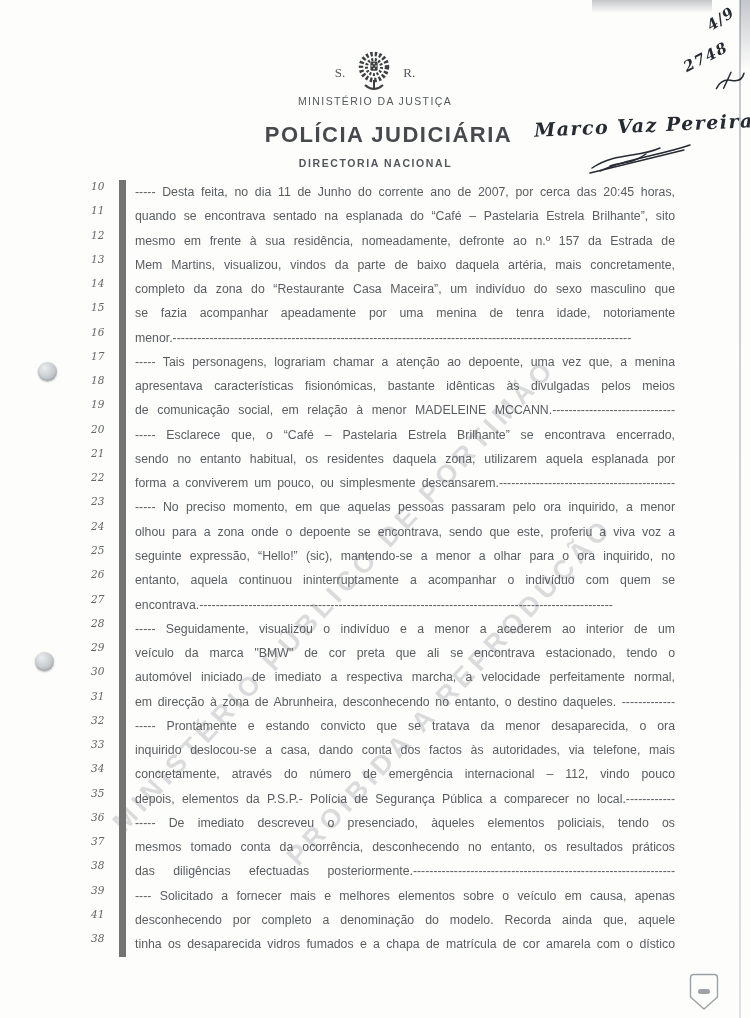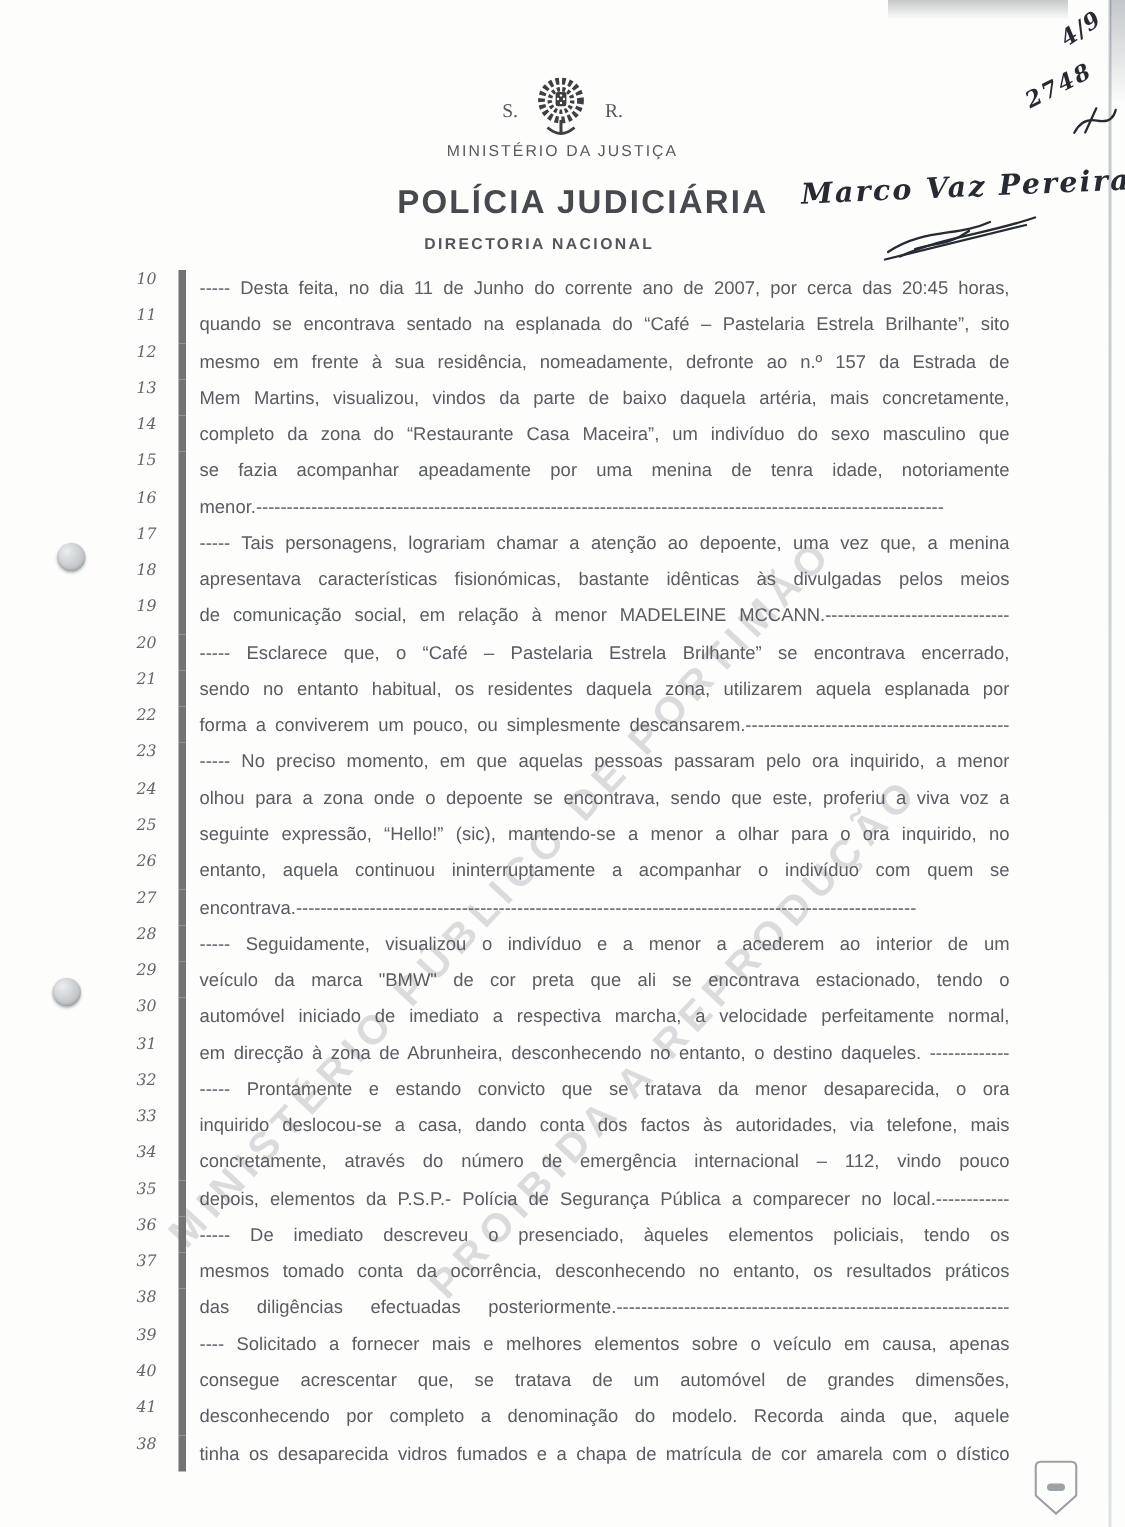--- a/index.html
+++ b/index.html
@@ -53,21 +53,21 @@
   .hole1{left:38px; top:362px;}
   .hole2{left:35px; top:652px;}
 
   
   .statement{position:absolute; left:86px; top:180px;}
   .row{display:flex; height:24.28px; align-items:flex-start;}
   .num{width:33px; box-sizing:border-box; padding-left:5px;
     font-family:"DejaVu Serif", serif; font-style:italic;
     font-size:10.5px; color:#63666b;}
   .txt{width:540px; box-sizing:content-box; padding-left:9px;
-    border-left:5px solid #737373;
+    border-left:7px solid #737373;
     font-size:12.3px; color:#595d61; line-height:24.28px;
     text-align:justify; text-align-last:justify; text-justify:inter-word;
     white-space:nowrap; overflow:hidden;}
 
   
   .stamp{position:absolute; left:689px; top:973px;}
 </style>
 </head>
 <body>
 
@@ -93,21 +93,21 @@
             <circle cx="15" cy="18" r="0.8"></circle>
           <circle cx="19" cy="18" r="0.8"></circle>
             <circle cx="17" cy="20.6" r="0.8"></circle>
         </g>
       </svg>
     </span>
     <span class="sr">R.</span>
   </div>
   <div class="ministry" style="width:750px; box-sizing:border-box;">MINISTÉRIO DA JUSTIÇA</div>
   <div class="pj-title" style="width:722px; padding-left:55px; box-sizing:border-box;">POLÍCIA JUDICIÁRIA</div>
-  <div class="pj-sub" style="width:641px; padding-left:78px; box-sizing:border-box;">DIRECTORIA NACIONAL</div>
+  <div class="pj-sub" style="width:641px; padding-left:78px; box-sizing:border-box;margin-left:16px;">DIRECTORIA NACIONAL</div>
 
   <div class="ink corner-fraction">4/9</div>
   <div class="ink file-number">2748</div>
   <div class="file-swoosh">
     <svg width="36" height="16" viewBox="0 0 36 16" aria-hidden="true">
       <g fill="none" stroke="#262b33" stroke-width="1.5" stroke-linecap="round">
         <path d="M3,12 Q11,4 20,9 T34,6"></path>
         <path d="M10,14 L22,1"></path>
       </g>
     </svg>
@@ -247,24 +247,20 @@
       </div>
       <div class="row">
         <span class="num">38</span>
         <div class="txt">das diligências efectuadas posteriormente.----------------------------------------------------------------</div>
       </div>
       <div class="row">
         <span class="num">39</span>
         <div class="txt">---- Solicitado a fornecer mais e melhores elementos sobre o veículo em causa, apenas</div>
       </div>
       <div class="row">
-        <span class="num">40</span>
-        <div class="txt">consegue acrescentar que, se tratava de um automóvel de grandes dimensões,</div>
-      </div>
-      <div class="row">
         <span class="num">41</span>
         <div class="txt">desconhecendo por completo a denominação do modelo. Recorda ainda que, aquele</div>
       </div>
       <div class="row">
         <span class="num">38</span>
         <div class="txt">tinha os desaparecida vidros fumados e a chapa de matrícula de cor amarela com o dístico</div>
       </div>
     </div>
 
   <div class="stamp">

